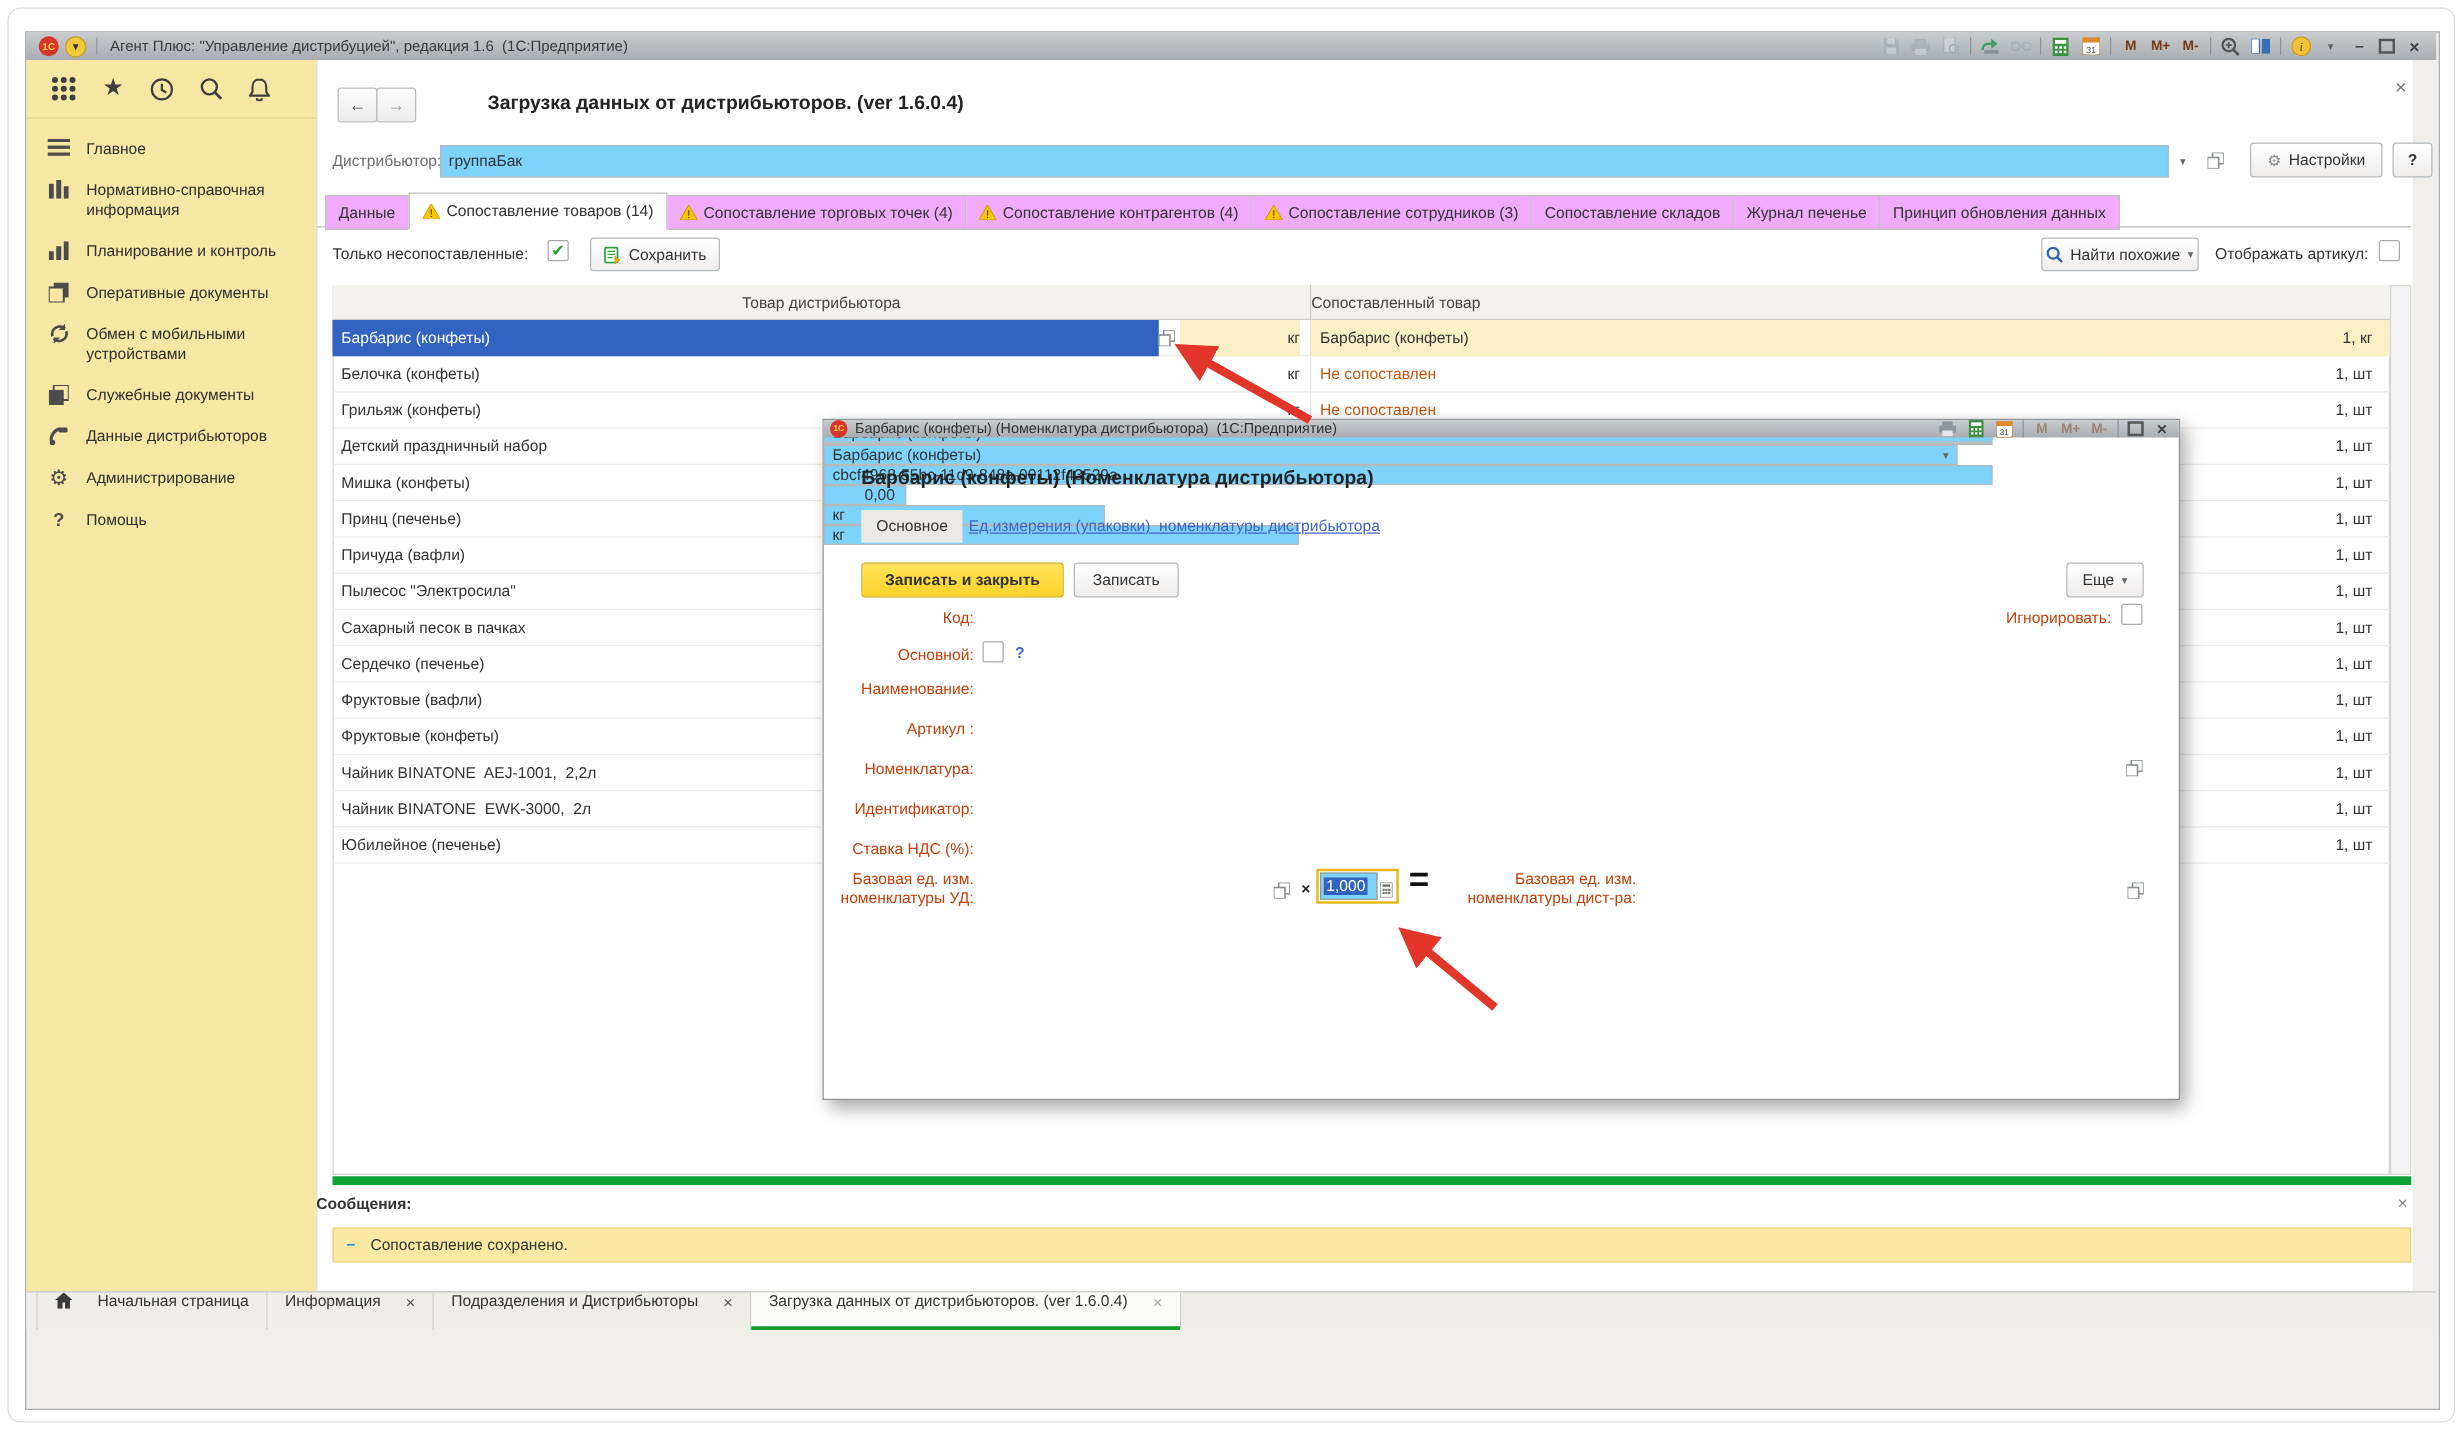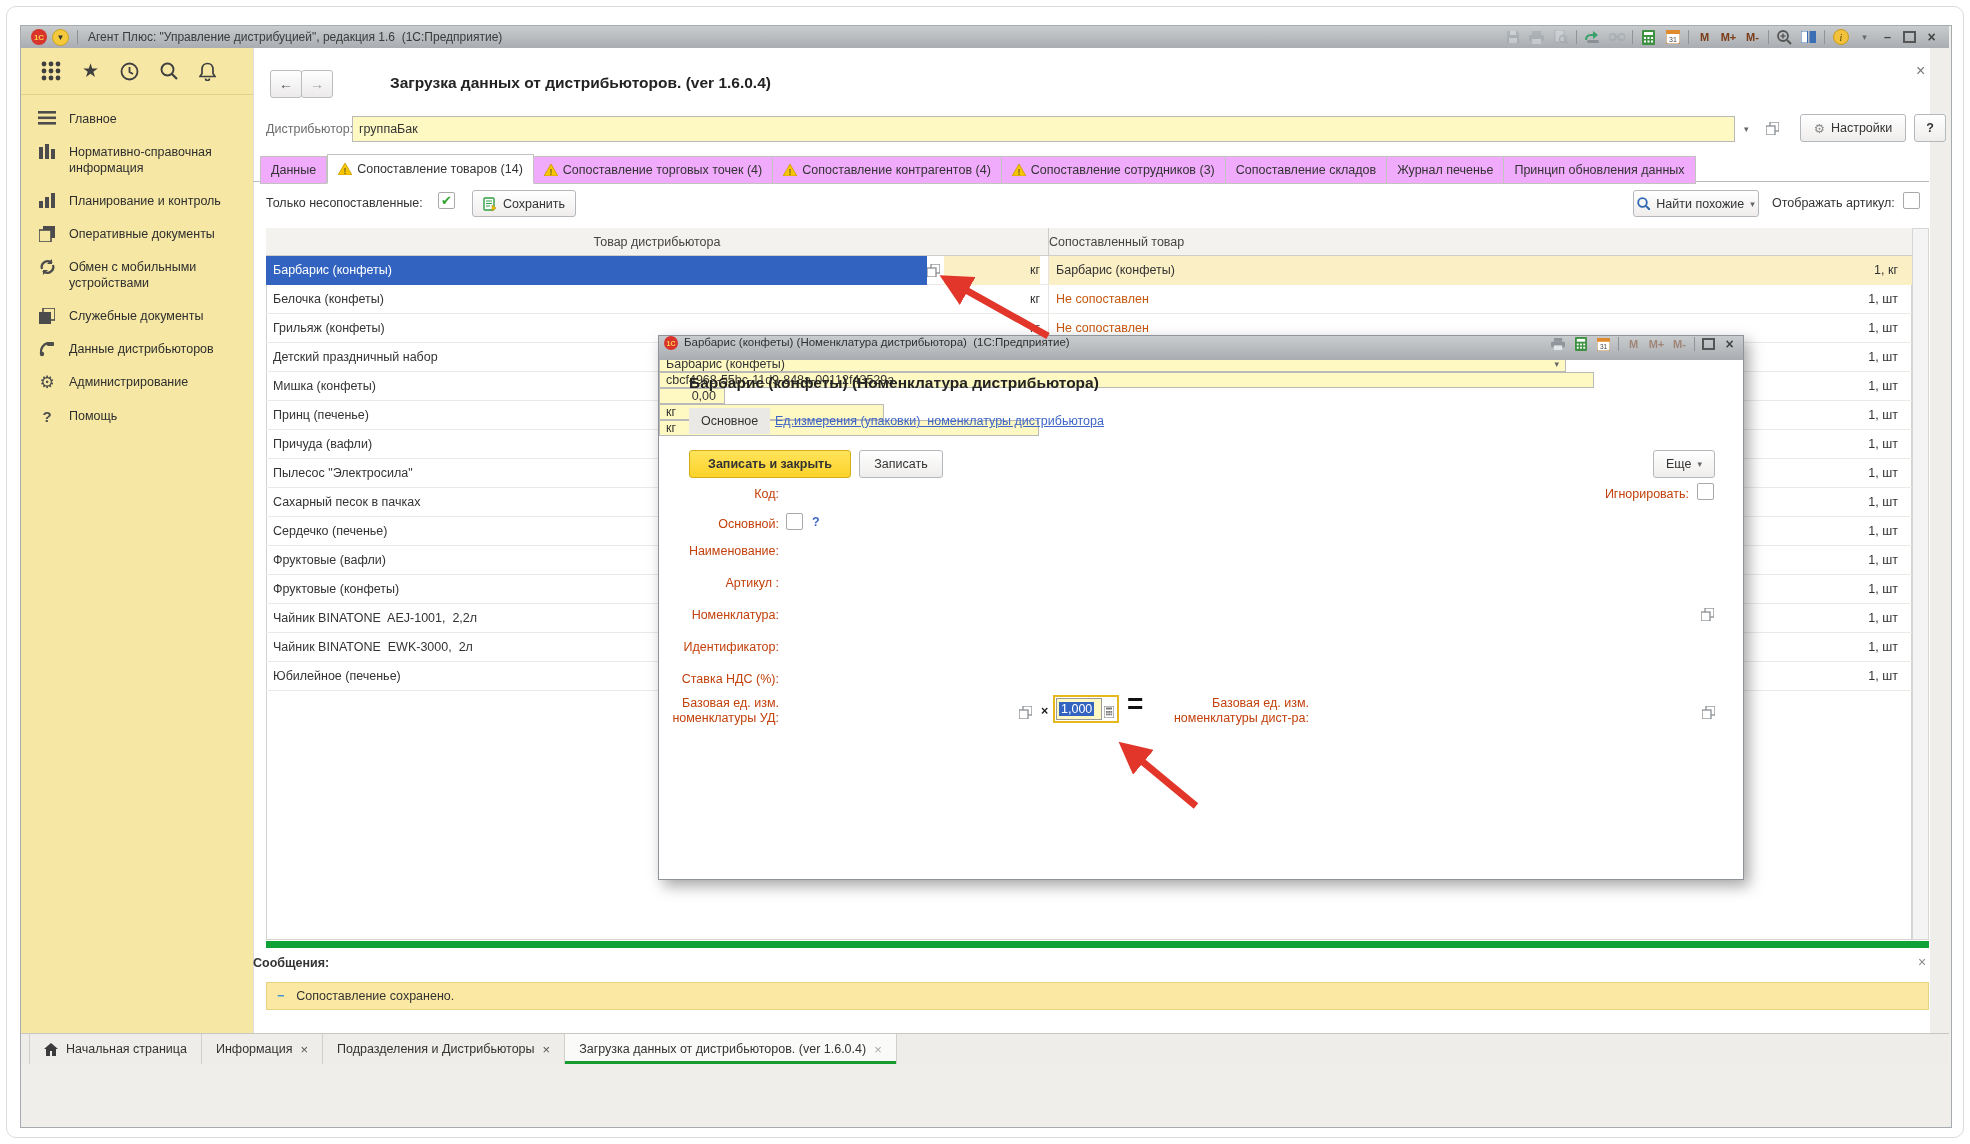--- a/index.html
+++ b/index.html
@@ -28,21 +28,21 @@
   .side-icons{display:flex;align-items:center;gap:21px;height:46px;padding-left:20px;border-bottom:1px solid #e2d38b}
   .side-menu{display:flex;flex-direction:column;gap:9px;padding:12px 8px 0 14px}
   .side-item{display:flex;gap:10px;align-items:flex-start;padding:4px 0;cursor:default}
   .side-item .mico{width:24px;flex:0 0 24px;display:flex;justify-content:center;color:#4c4c4c;font-size:15px;line-height:17px}
   .side-item .lbl{line-height:16px;color:#2e2e2e}
   
   .content{position:absolute;left:253px;top:48px;width:1676px;height:985px;background:#fff;border-left:1px solid #dcdcda}
   .navbtn{position:absolute;width:30px;height:26px;background:linear-gradient(#fefefe,#eceaea);border:1px solid #b9bdc1;
           border-radius:3px;display:flex;align-items:center;justify-content:center;font-size:14px;color:#555}
   .pagetitle{font-weight:bold;font-size:15.5px;color:#232323}
-  .fld{background:#fef9c3;border:1px solid #b9b9b9;display:flex;align-items:center;padding-left:6px;box-sizing:border-box}
+  .fld{background:#7dd3fc;border:1px solid #b9b9b9;display:flex;align-items:center;padding-left:6px;box-sizing:border-box}
   .btn{background:linear-gradient(#fff,#efedec);border:1px solid #b4b8bc;border-radius:3px;display:inline-flex;
        align-items:center;justify-content:center;gap:6px;font-size:12.5px;color:#333;box-sizing:border-box}
   .btn.yellow{background:linear-gradient(#ffe35a,#fdd32a);border:1px solid #d4ad17;font-weight:bold}
   .chk{width:17px;height:17px;background:#fff;border:1px solid #a9a9a9;border-radius:2px;display:inline-flex;
        align-items:center;justify-content:center;color:#2da32d;font-size:13px;font-weight:bold;box-sizing:border-box}
   .graylbl{color:#6d6d6d}
   
   .tabs{position:absolute;left:260px;top:154px;display:flex;align-items:flex-end;z-index:2}
   .tabline{position:absolute;left:253px;top:181px;width:1676px;height:1px;background:#b9bcbe}
   .tab{height:26px;line-height:26px;padding:0 10px;border:1px solid #c2c2c0;border-left-width:0;background:#f0abfc;
@@ -66,30 +66,30 @@
   .hl{background:#fbf0c5}
   .unmatched{color:#c7570f}
   .scrollstrip{position:absolute;left:1912px;top:228px;width:17px;height:712px;background:#f4f4f4;border:1px solid #d9d7d4;box-sizing:border-box}
   
   .greenbar{position:absolute;left:266px;top:941px;width:1663px;height:7px;background:#0fa237}
   .msgbar{position:absolute;left:266px;top:982px;width:1663px;height:28px;background:#fae8a3;border:1px solid #e6d285;
           box-sizing:border-box;display:flex;align-items:center;gap:12px;padding-left:10px}
   
   .btabs{position:absolute;left:21px;top:1033px;width:1928px;height:31px;background:#efedea;border-top:1px solid #c8c6c2;
          display:flex;align-items:stretch;padding-left:8px;box-sizing:border-box}
-  .btab{display:flex;align-items:center;gap:8px;padding:0 14px;border-right:1px solid #d2d0cd;color:#333}
+  .btab{display:flex;align-items:flex-start;gap:20px;padding:0 14px;border-right:1px solid #d2d0cd;color:#333}
   .btab:first-child{border-left:1px solid #d2d0cd}
   .btab.active{background:#fafaf8;box-shadow:inset 0 -3px 0 #169b2f}
   .btab .x{color:#555;font-size:13px}
   .btab.active .x{color:#aaa}
   
   .dialog{position:absolute;left:658px;top:335px;width:1084px;height:543px;background:#fff;border:1px solid #8f949a;
           box-shadow:5px 6px 14px rgba(0,0,0,.35);z-index:30}
-  .dlg-titlebar{position:absolute;left:0;top:0;width:100%;height:24px;background:linear-gradient(#c9ccce,#a9adb1);
-                display:flex;align-items:flex-start;box-sizing:border-box}
+  .dlg-titlebar{position:absolute;left:0;top:0;width:100%;height:14px;background:linear-gradient(#c9ccce,#a9adb1);
+                display:flex;align-items:center;box-sizing:border-box}
   .dlg-titlebar .t{font-size:11.5px;color:#2f2f2f;margin-left:6px;white-space:pre}
   .dlg-lbl{position:absolute;text-align:right;color:#c2410c;line-height:15px}
   .openico{display:inline-flex;width:17px;height:17px;align-items:center;justify-content:center}
   .caret{color:#666;font-size:9px}
   .coefwrap{position:absolute;border:2px solid #e5b91e;background:#fff;display:flex;align-items:flex-end;padding:1px}
   .coefsel{background:#3363c1;color:#fff;padding:0 2px}
   .link{color:#3e65c8;text-decoration:underline;white-space:pre}
   svg{display:block}
 </style>
 </head>

